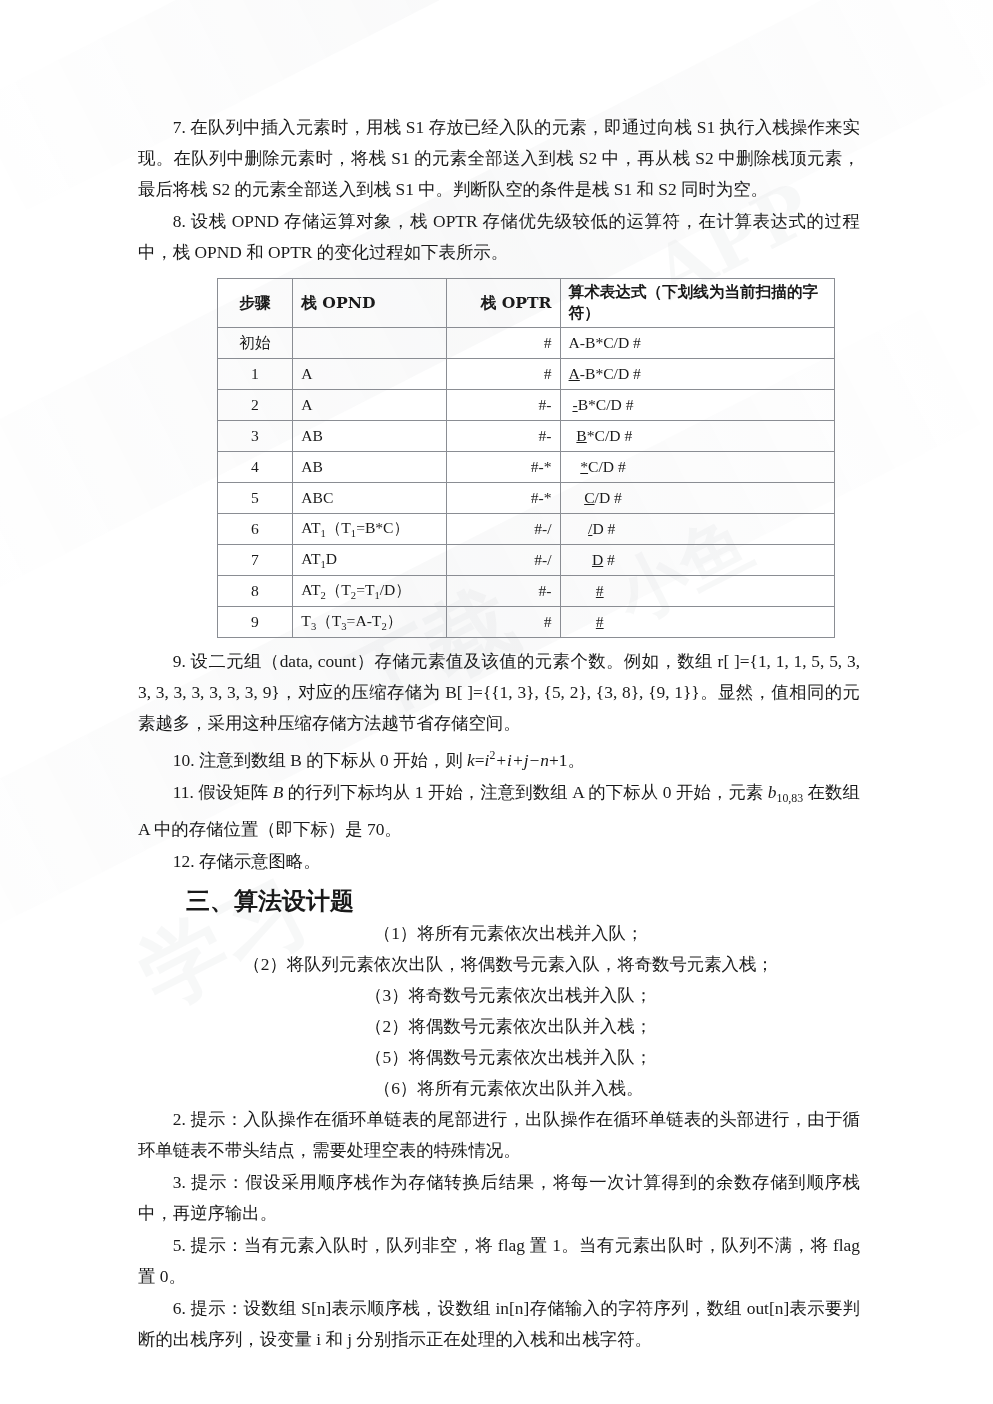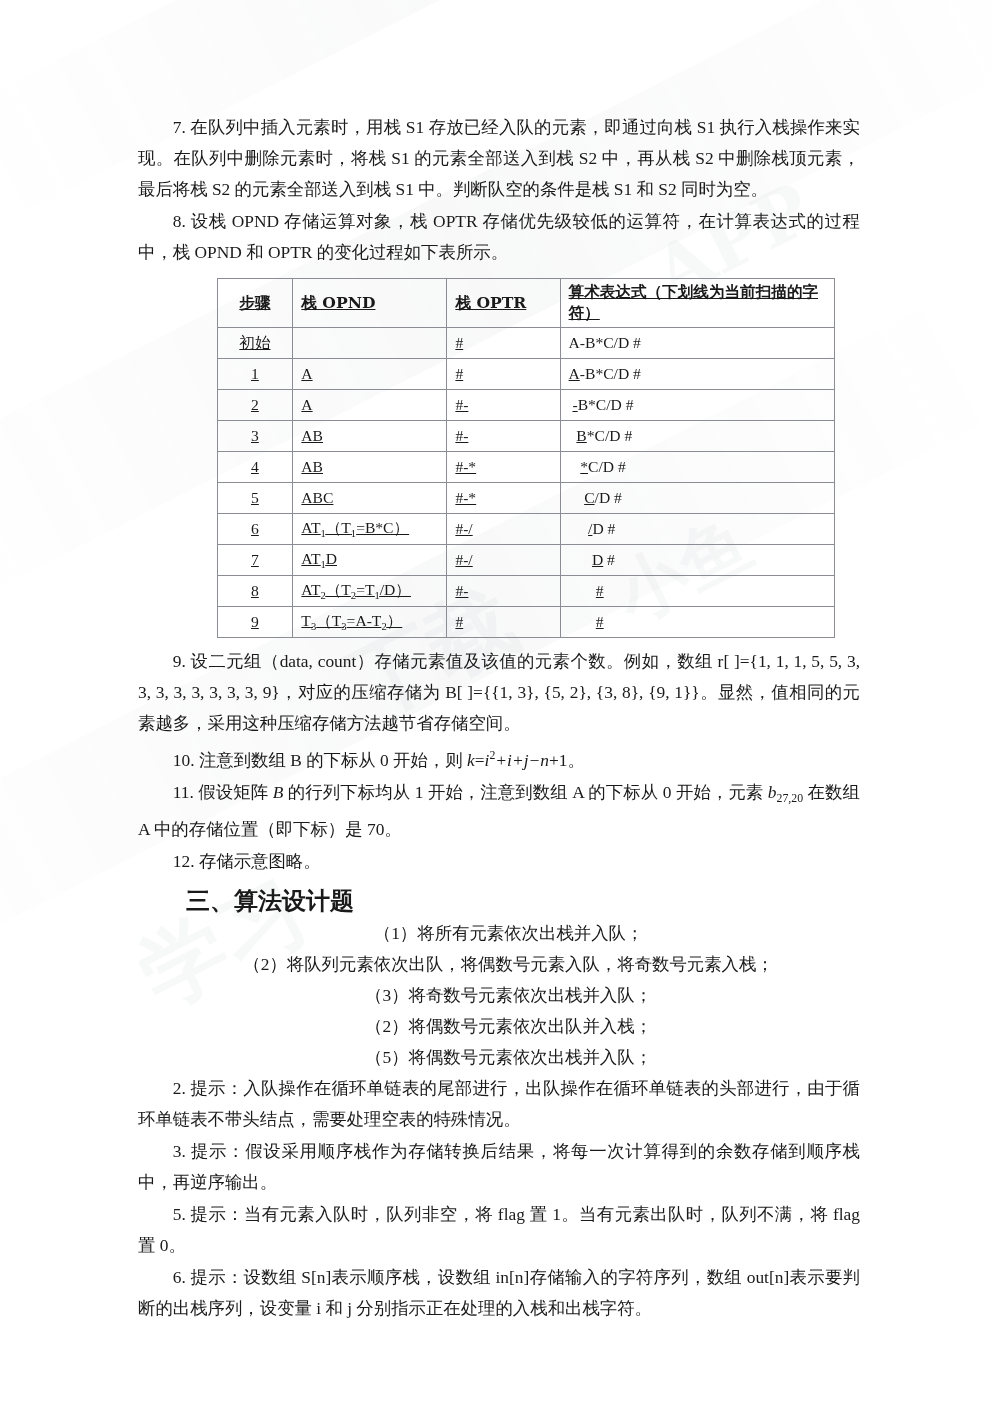--- a/index.html
+++ b/index.html
@@ -78,37 +78,36 @@
   .tbl-wrap {
     margin: 10px 0 8px 0;
     display: flex;
     justify-content: center;
   }
   table.opnd {
     border-collapse: collapse;
     width: 618px;
     margin-left: 53px;
     font-size: 15.6px;
-    text-decoration: underline;
   }
   table.opnd th, table.opnd td {
     border: 1px solid #8a8d93;
     padding: 3px 8px;
     height: 24px;
     vertical-align: middle;
     font-weight: normal;
   }
   table.opnd th {
     font-weight: bold;
     font-family: "DejaVu Serif", "Liberation Serif", serif;
     font-size: 15.6px;
   }
   .c-step  { width: 68px;  text-align: center; }
   .c-opnd  { width: 148px; text-align: left; }
-  .c-optr  { width: 106px; text-align: left; }
+  .c-optr  { width: 106px; text-align: right; }
   .c-expr  { width: 296px; text-align: left; }
   .u { text-decoration: underline; }
   .expr { display: inline-block; white-space: pre; }
 </style>
 </head>
 <body>
 
 <div class="page">
 
   <div class="watermark">
@@ -199,32 +198,33 @@
               <td class="c-expr"><span class="expr">       <span class="u">#</span></span></td>
             </tr>
           </tbody>
       </table>
     </div>
 
     <p class="para">9. 设二元组（data, count）存储元素值及该值的元素个数。例如，数组 r[ ]={1, 1, 1, 5, 5, 3, 3, 3, 3, 3, 3, 3, 3, 9}，对应的压缩存储为 B[ ]={{1, 3}, {5, 2}, {3, 8}, {9, 1}}。显然，值相同的元素越多，采用这种压缩存储方法越节省存储空间。</p>
 
     <p class="para"><span>10. 注意到数组 B 的下标从 0 开始，则 </span><span class="it">k</span><span>=</span><span class="it">i</span><sup>2</sup><span class="it">+i</span><span class="it">+j</span><span class="it">−n</span><span>+1</span><span>。</span></p>
 
-    <p class="para"><span>11. 假设矩阵 </span><span class="it">B</span><span> 的行列下标均从 1 开始，注意到数组 A 的下标从 0 开始，元素 </span><span class="it">b</span><sub>27,20</sub><span> 在数组 A 中的存储位置（即下标）是 70。</span></p>
+    <p class="para"><span>11. 假设矩阵 </span><span class="it">B</span><span> 的行列下标均从 1 开始，注意到数组 A 的下标从 0 开始，元素 </span><span class="it">b</span><sub>10,83</sub><span> 在数组 A 中的存储位置（即下标）是 70。</span></p>
 
     <p class="para">12. 存储示意图略。</p>
 
     <h2 class="section">三、算法设计题</h2>
 
     <div>
         <p class="sub">（1）将所有元素依次出栈并入队；</p>
         <p class="sub">（2）将队列元素依次出队，将偶数号元素入队，将奇数号元素入栈；</p>
         <p class="sub">（3）将奇数号元素依次出栈并入队；</p>
         <p class="sub">（2）将偶数号元素依次出队并入栈；</p>
         <p class="sub">（5）将偶数号元素依次出栈并入队；</p>
+        <p class="sub">（6）将所有元素依次出队并入栈。</p>
       </div>
 
     <p class="para">2. 提示：入队操作在循环单链表的尾部进行，出队操作在循环单链表的头部进行，由于循环单链表不带头结点，需要处理空表的特殊情况。</p>
     <p class="para">3. 提示：假设采用顺序栈作为存储转换后结果，将每一次计算得到的余数存储到顺序栈中，再逆序输出。</p>
     <p class="para">5. 提示：当有元素入队时，队列非空，将 flag 置 1。当有元素出队时，队列不满，将 flag 置 0。</p>
     <p class="para">6. 提示：设数组 S[n]表示顺序栈，设数组 in[n]存储输入的字符序列，数组 out[n]表示要判断的出栈序列，设变量 i 和 j 分别指示正在处理的入栈和出栈字符。</p>
 
   </div>
 </div>
 

